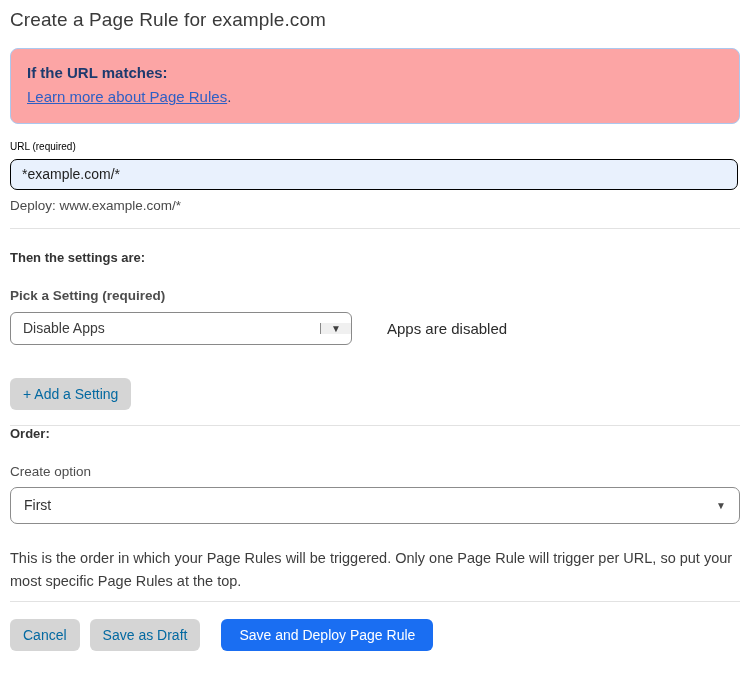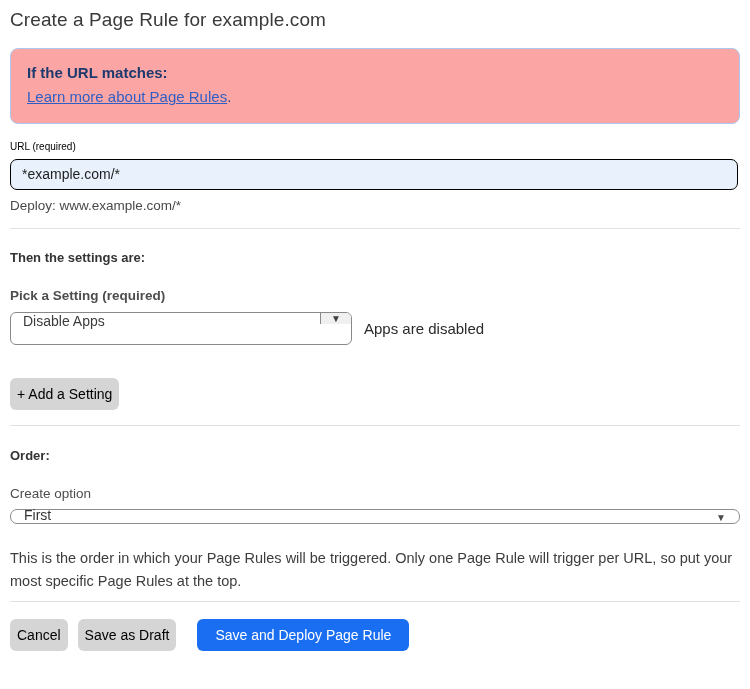--- a/index.html
+++ b/index.html
@@ -84,21 +84,21 @@
     display: flex;
     align-items: center;
   }
   .setting-select {
     width: 342px;
     height: 33px;
     border: 1px solid #898989;
     border-radius: 6px;
     background: #ffffff;
     display: flex;
-    align-items: flex-start;
+    align-items: center;
     overflow: hidden;
     cursor: pointer;
   }
   .setting-select-value {
     flex: 1;
     display: flex;
     align-items: center;
     padding-left: 12px;
     font-size: 14px;
     color: #3c3c3c;
@@ -107,51 +107,51 @@
     width: 31px;
     background: #f0f0f0;
     border-left: 1px solid #898989;
     display: flex;
     align-items: center;
     justify-content: center;
     font-size: 10px;
     color: #3f3f3f;
   }
   .setting-status {
-    margin-left: 12px;
+    margin-left: 35px;
     font-size: 15px;
     color: #2b2b2b;
   }
   .btn {
     display: inline-block;
     border: none;
     border-radius: 6px;
     font-family: "Liberation Sans", sans-serif;
     font-size: 14px;
-    padding: 8px 7px;
-    cursor: pointer;
-    color: #000000;
+    padding: 8px 13px;
+    cursor: pointer;
+    color: #0369a1;
     background: #d5d5d5;
   }
   .add-setting-btn { margin-top: 33px; }
-  .order-heading { margin-top: 22px; }
+  .order-heading { }
   .order-label {
     font-size: 13.5px;
     color: #4d4d4d;
     margin-top: 23px;
   }
   .order-select {
     margin-top: 8px;
     width: 730px;
-    height: 15px;
+    height: 37px;
     border: 1px solid #8c8c8c;
     border-radius: 7px;
     background: #ffffff;
     display: flex;
-    align-items: flex-end;
+    align-items: center;
     justify-content: space-between;
     padding: 0 13px;
     cursor: pointer;
   }
   .order-select-value { font-size: 14px; color: #333333; }
   .order-select-caret { font-size: 10px; color: #4a4a4a; }
   .order-help {
     margin-top: 23px;
     font-size: 14.5px;
     line-height: 1.58;

